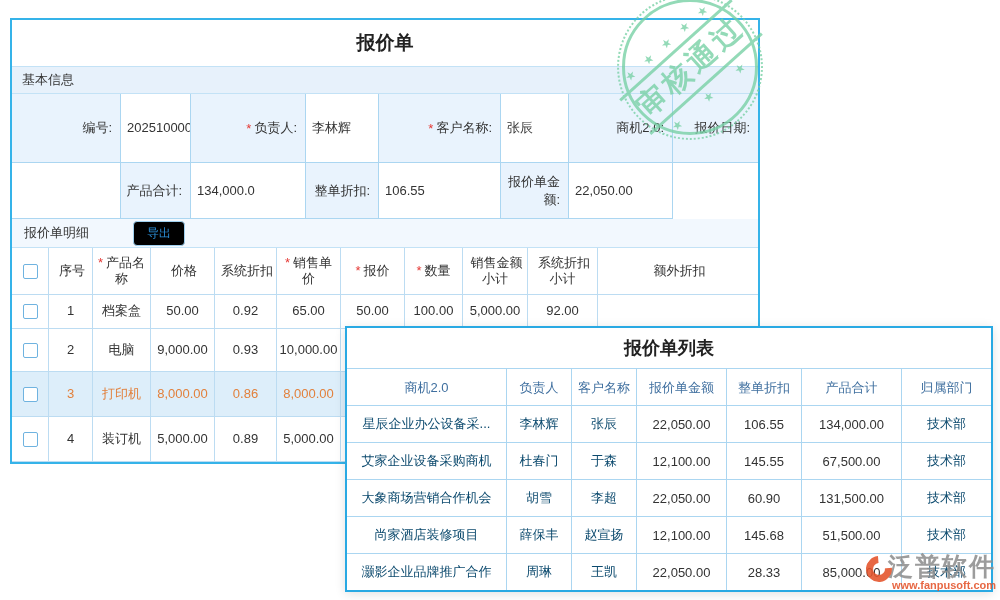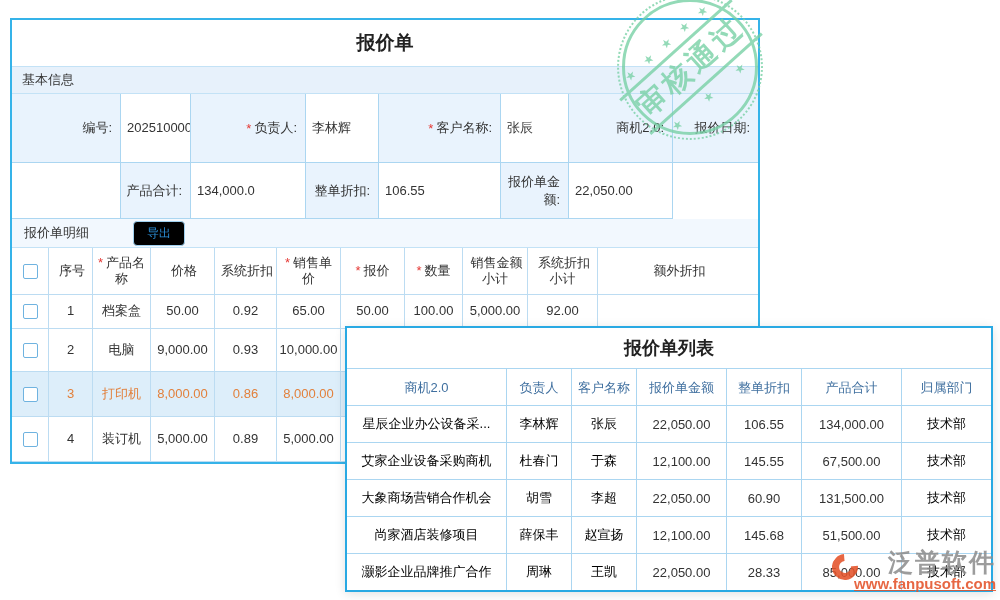--- a/index.html
+++ b/index.html
@@ -104,36 +104,36 @@
     grid-auto-rows:37px;
   }
   .list-grid .lcell {
     border-top:1px solid #abd6f1; border-right:1px solid #abd6f1;
     display:flex; align-items:center; justify-content:center;
     font-size:13px; padding:18px 4px; overflow:hidden; white-space:nowrap;
     text-overflow:ellipsis; background:#fff;
   }
   .list-grid .lcell:nth-child(7n) { border-right:none; }
   .lhead { background:#d9ecf9; color:#3f6f9f; height:38px; }
-  .lblue { color:#000000; cursor:pointer; }
+  .lblue { color:#0c4a6e; cursor:pointer; }
   .lnum { justify-content:flex-end; padding-right:16px; color:#333; }
 
   
   .watermark {
     position:absolute; right:4px; bottom:8px; z-index:20; opacity:0.88;
     display:flex; align-items:center; pointer-events:none;
   }
   .wm-icon {
     width:26px; height:26px; border-radius:50%;
     border:7px solid #e4532a; border-top-color:transparent;
     transform:rotate(40deg); margin-right:-4px; margin-top:-8px;
   }
   .wm-text { display:flex; flex-direction:column; align-items:flex-end; }
   .wm-brand { font-size:25px; font-weight:bold; color:#8f8f8f; letter-spacing:2px; line-height:1; }
-  .wm-url { font-size:15px; font-weight:bold; color:#e4532a; line-height:1.15;text-decoration:underline; }
+  .wm-url { font-size:11px; font-weight:bold; color:#e4532a; line-height:1.15; }
 </style>
 </head>
 <body>
 
 <div class="form-window">
   <div class="form-title">报价单</div>
   <div class="section-band">基本信息</div>
 
   <div class="basic-grid">
     <div class="bcell blabel">

